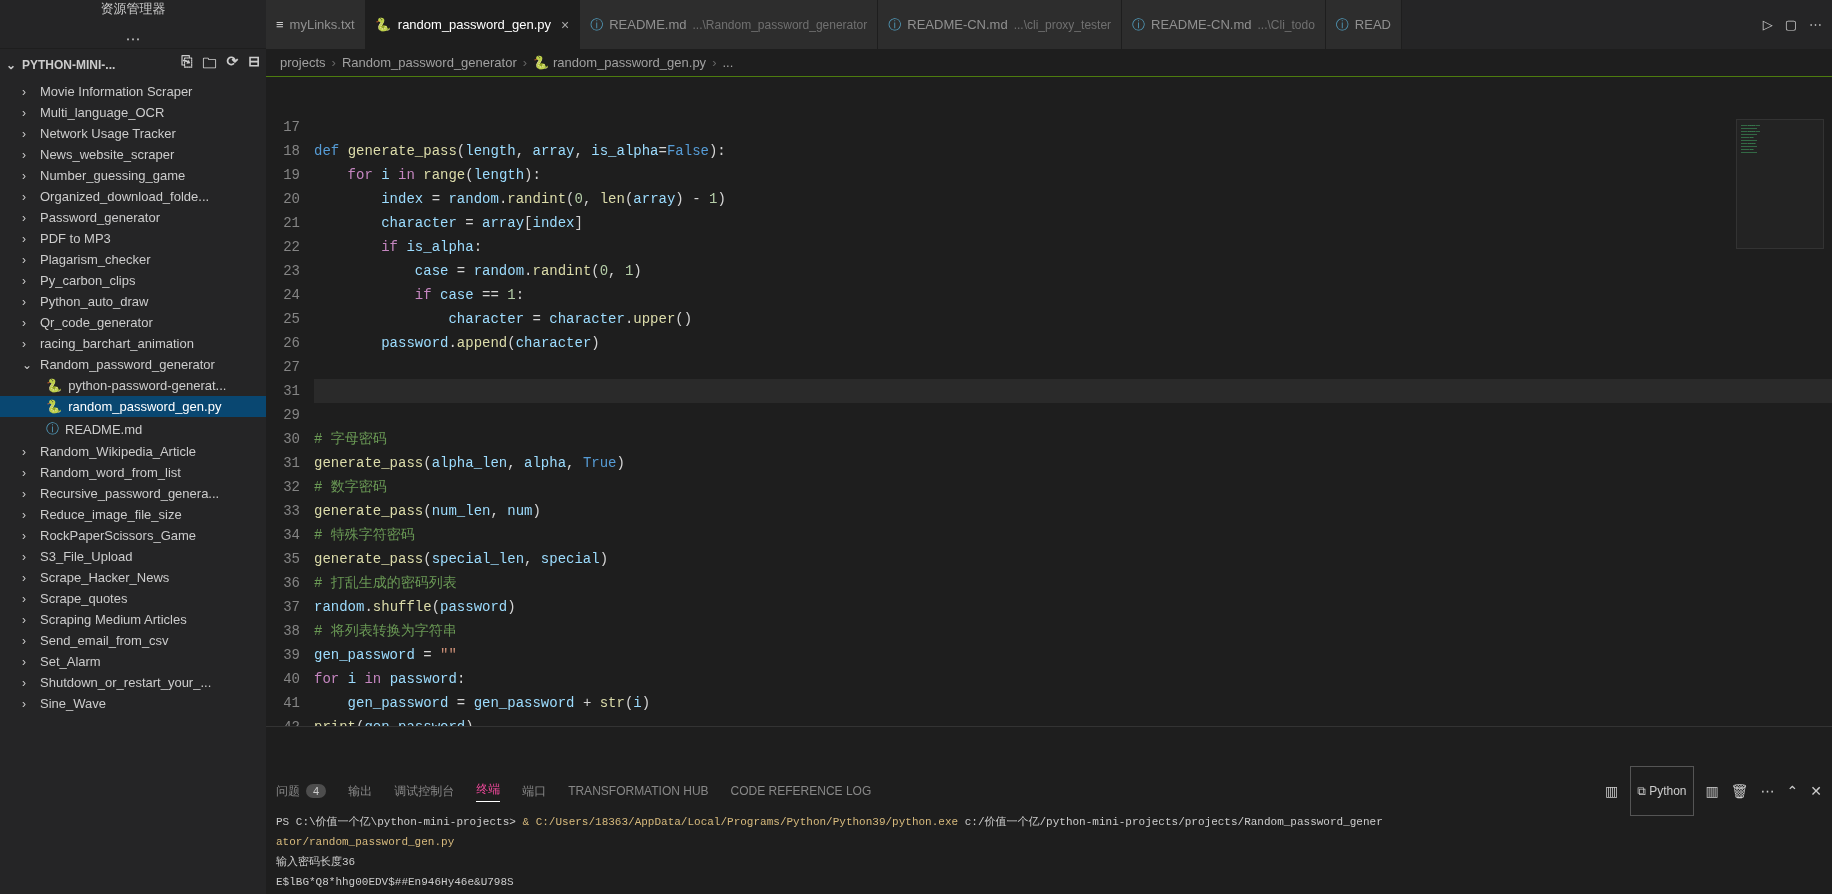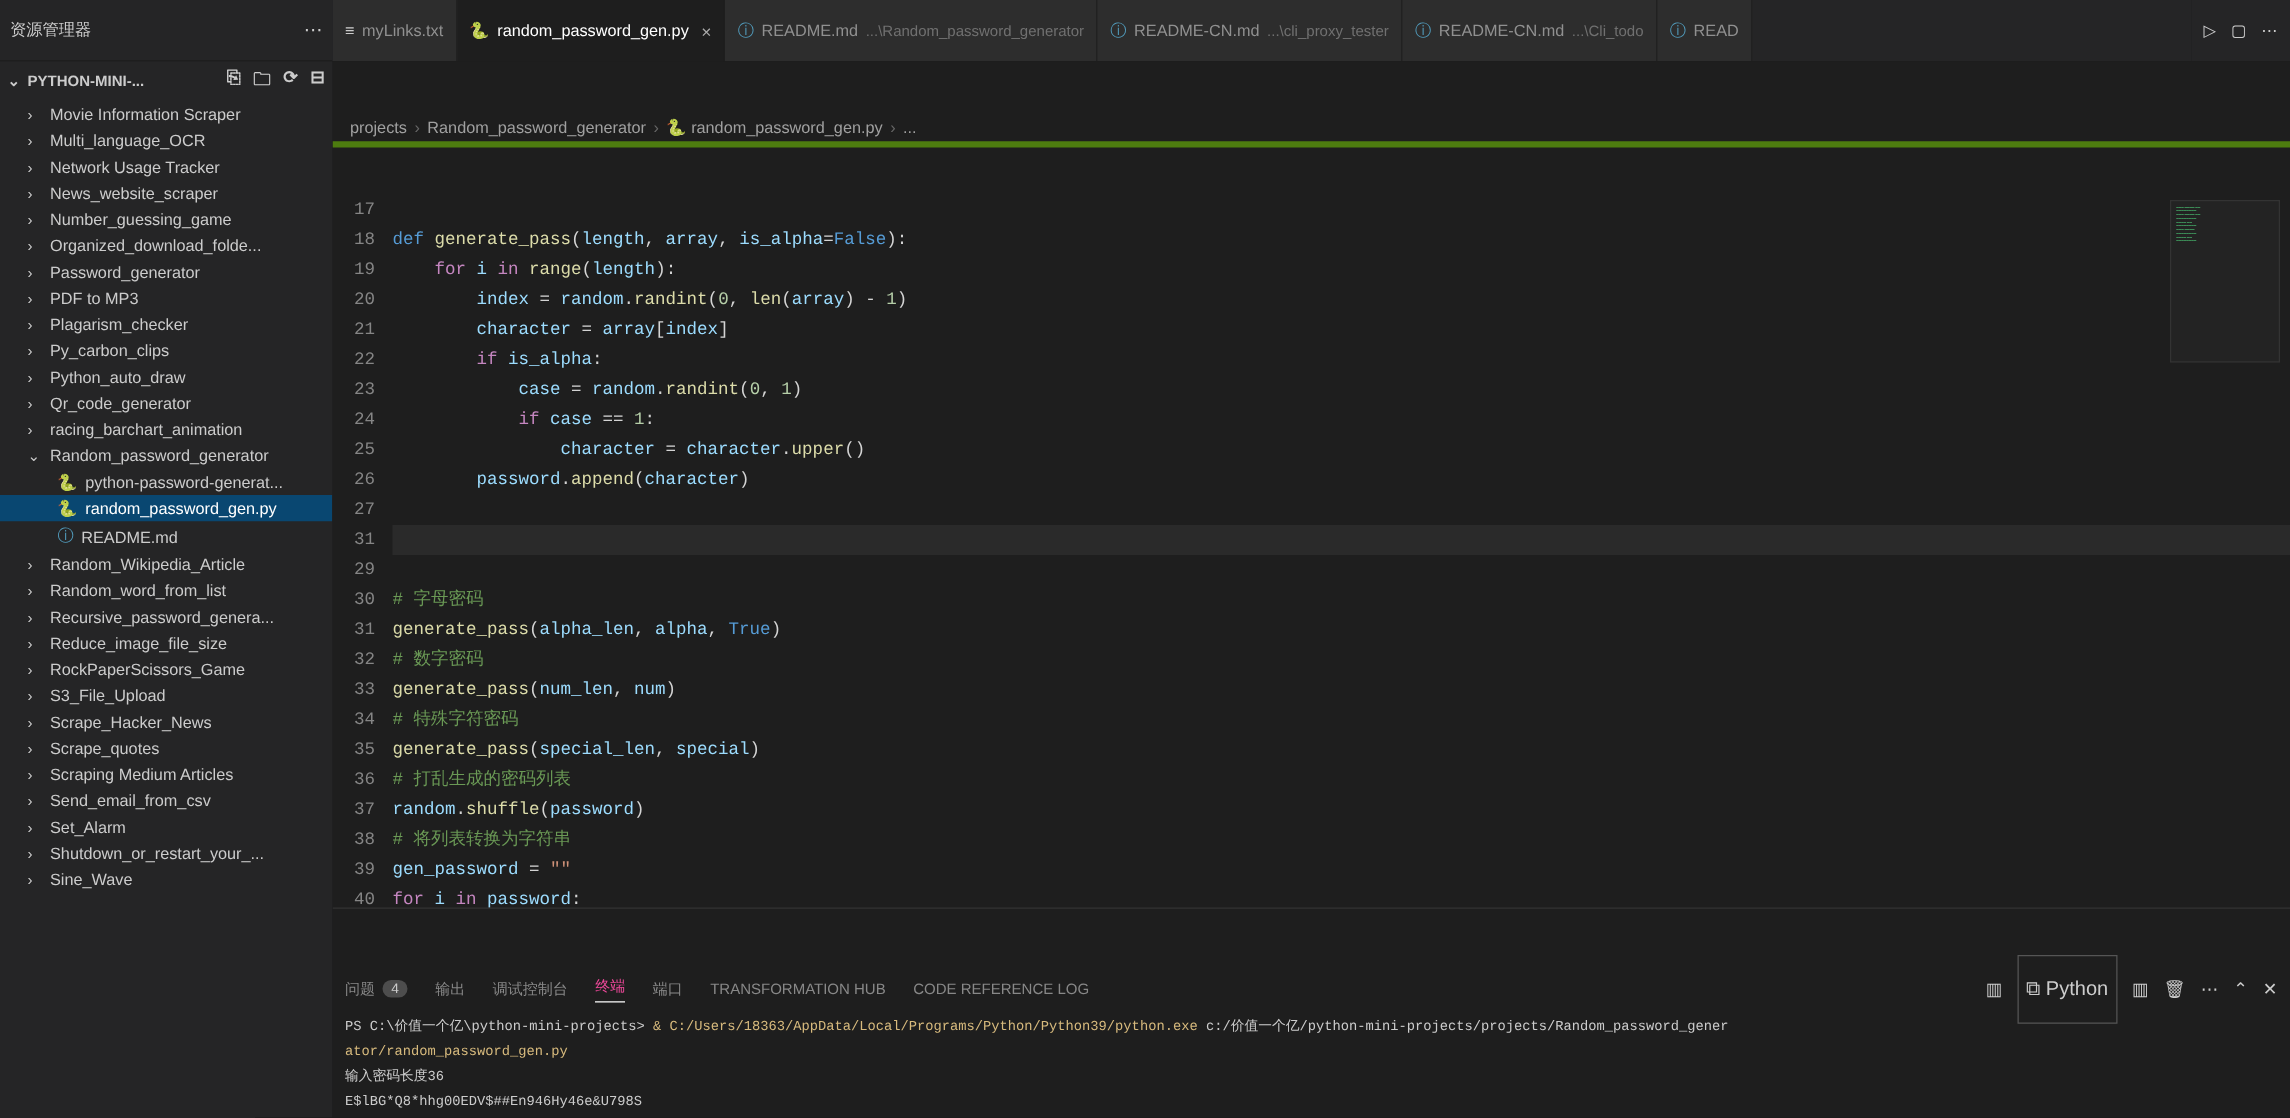--- a/index.html
+++ b/index.html
@@ -16,20 +16,21 @@
 }
 .top-row { display: flex; height: 49px; }
 .explorer-header {
   width: 266px;
   background: #252526;
   display: flex;
   align-items: center;
   padding: 0 8px;
   justify-content: space-between;
   border-bottom: 1px solid #1e1e1e;
+  flex-direction: column;
 }
 .explorer-title { font-size: 13px; color: #ccc; }
 .explorer-actions { display: flex; gap: 14px; color: #ccc; font-size: 15px; cursor: pointer; }
 .tabs-bar {
   flex: 1;
   background: #252526;
   display: flex;
   align-items: stretch;
   overflow: hidden;
 }
@@ -92,22 +93,21 @@
 .chev { width: 12px; color: #ccc; font-size: 12px; display: inline-block; }
 .editor-area { flex: 1; display: flex; flex-direction: column; background: #1e1e1e; overflow: hidden; }
 .breadcrumb {
   height: 28px;
   display: flex;
   align-items: center;
   padding: 0 14px;
   gap: 6px;
   font-size: 13px;
   color: #a0a0a0;
-  border-bottom: 5px solid #4d7c0f;
-  margin-top: 41px;
+  border-bottom: 1px solid #4d7c0f;
 }
 .breadcrumb .sep { color: #666; }
 .editor-body { flex: 1; display: flex; overflow: hidden; position: relative; margin-top: 36px; }
 .gutter {
   width: 48px;
   text-align: right;
   padding-right: 14px;
   color: #858585;
   font-family: Consolas, "Courier New", monospace;
   font-size: 14px;
@@ -469,21 +469,21 @@
             <span>端口</span>
           </div>
           <div class="panel-tab">
             <span>TRANSFORMATION HUB</span>
           </div>
           <div class="panel-tab">
             <span>CODE REFERENCE LOG</span>
           </div>
           <div class="panel-right">
             <span>▥</span>
-            <span style="border:1px solid #555;padding:17px 6px;font-size:16px;">⧉ Python</span>
+            <span style="border:1px solid #555;padding:17px 6px;font-size:12px;">⧉ Python</span>
             <span>▥</span>
             <span>🗑</span>
             <span>⋯</span>
             <span>⌃</span>
             <span>✕</span>
           </div>
         </div>
       <div class="terminal" id="terminal"><span>PS C:\价值一个亿\python-mini-projects&gt; </span><span class="term-yellow">&amp; C:/Users/18363/AppData/Local/Programs/Python/Python39/python.exe</span><span> c:/价值一个亿/python-mini-projects/projects/Random_password_gener</span>
 <span class="term-yellow">ator/random_password_gen.py</span>
 输入密码长度36

